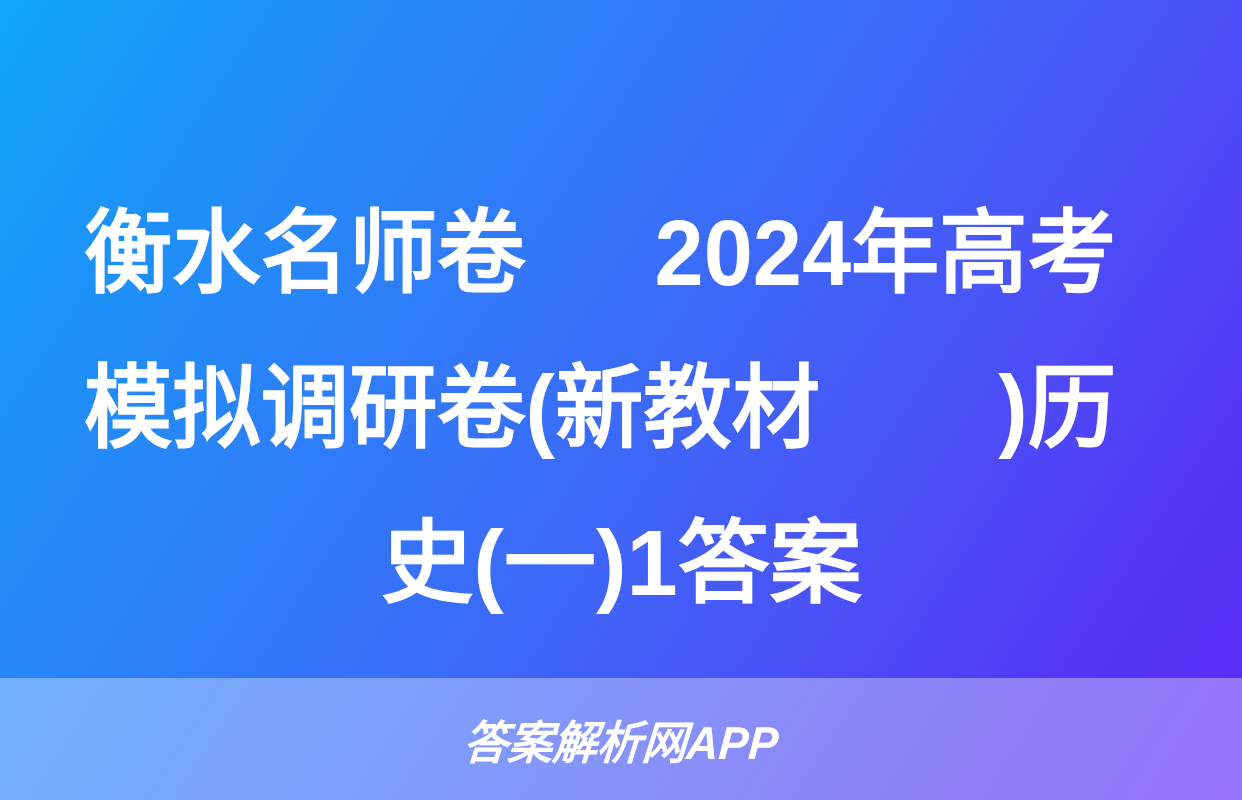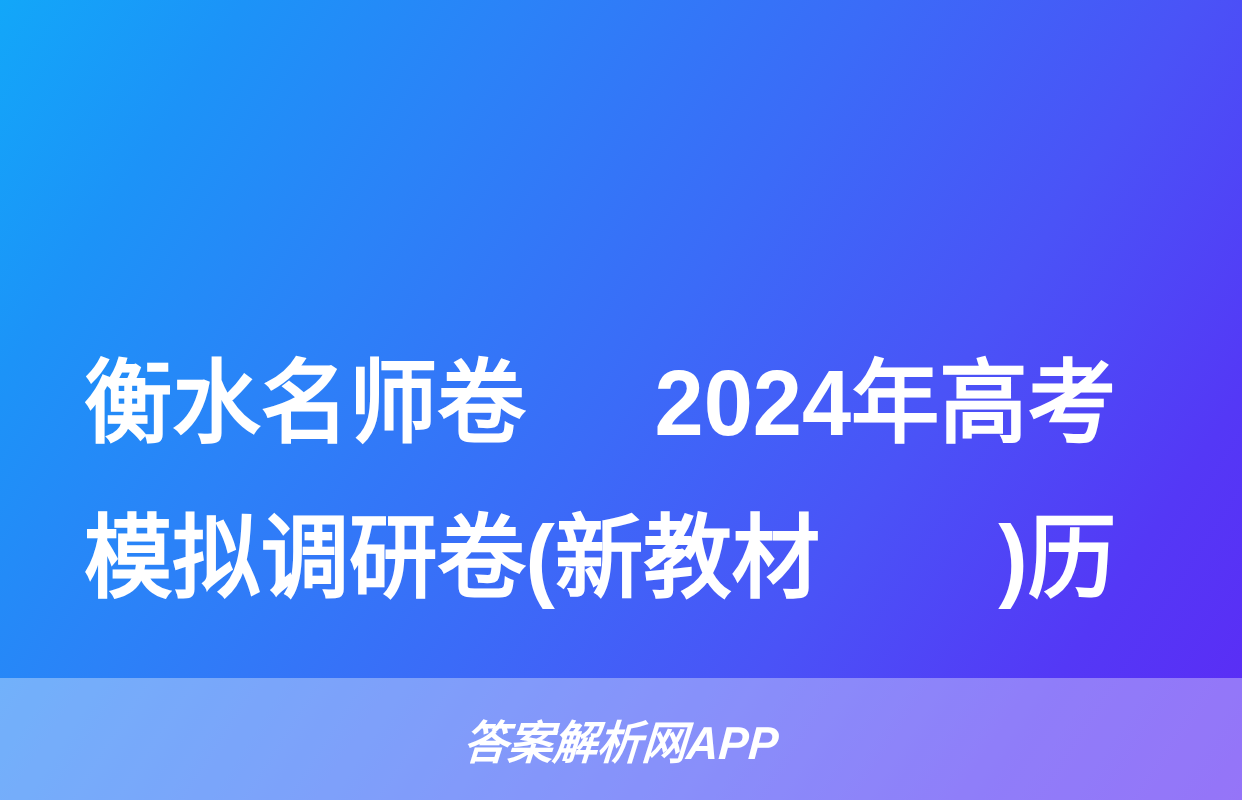--- a/index.html
+++ b/index.html
@@ -38,21 +38,21 @@
 
   
   .title-block {
     position: absolute;
     left: 84px;
     top: 176px;
     width: 1075px;
     height: 460px;
     display: flex;
     flex-direction: column;
-    justify-content: flex-end;
+    justify-content: flex-start;
   }
 
   .title-line {
     color: #ffffff;
     font-size: 92px;
     line-height: 155px;
     font-weight: 700;
     letter-spacing: 0px;
     white-space: pre;
     font-stretch: condensed;
@@ -117,20 +117,21 @@
       <span class="seg">衡水名师卷</span>
       <span class="seg">2024年高考</span>
     </div>
 
     <div class="title-line justify">
       <span class="seg">模拟调研卷(新教材</span>
       <span class="glyph-gap"></span>
       <span class="seg">)历</span>
     </div>
 
+    <div class="title-line center">史(一)1答案</div>
 
   </div>
 
   <div class="bottom-band">
     <div class="watermark">答案解析网APP</div>
   </div>
 
 </div>
 
 </body></html>

